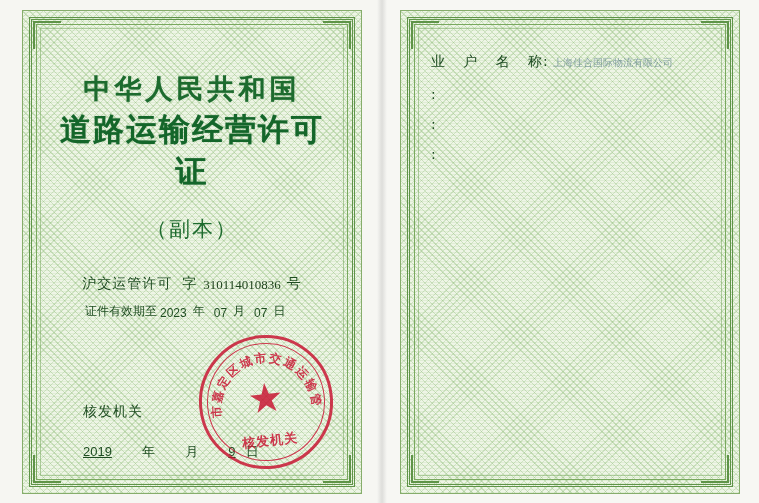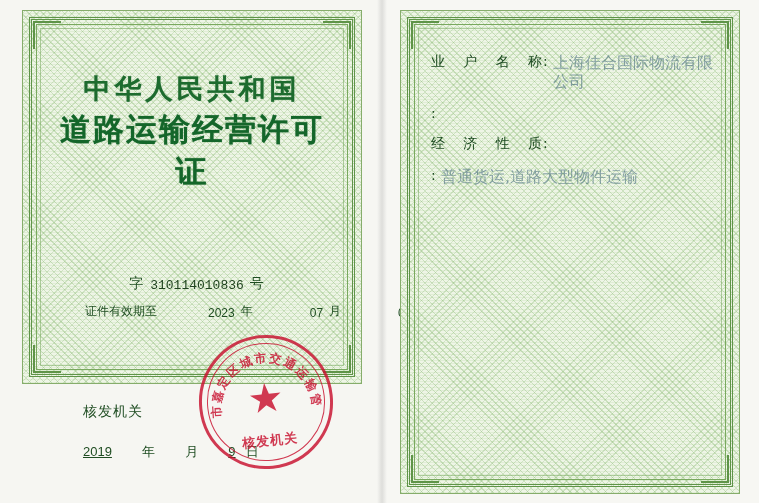--- a/index.html
+++ b/index.html
@@ -45,21 +45,21 @@
     position: absolute;
     box-sizing: border-box;
     background-color: #eef5e6;
     background-image:
       repeating-linear-gradient(45deg, rgba(120,175,95,0.30) 0px, rgba(120,175,95,0.30) 1px, rgba(255,255,255,0) 1px, rgba(255,255,255,0) 5px),
       repeating-linear-gradient(-45deg, rgba(120,175,95,0.25) 0px, rgba(120,175,95,0.25) 1px, rgba(255,255,255,0) 1px, rgba(255,255,255,0) 5px),
       repeating-linear-gradient(0deg, rgba(150,195,125,0.16) 0px, rgba(150,195,125,0.16) 1px, rgba(255,255,255,0) 1px, rgba(255,255,255,0) 3px);
     border: 1px solid #86ad6b;
   }
   .cert-left {
-    left: 22px; top: 10px; width: 340px; height: 374px;
+    left: 22px; top: 10px; width: 340px; height: 484px;
   }
   .cert-right {
     left: 400px; top: 10px; width: 340px; height: 484px;
   }
 
   
   .frame-outer {
     position: absolute;
     left: 6px; top: 6px; right: 6px; bottom: 6px;
     border: 3px double #5f9448;
@@ -132,34 +132,33 @@
     color: #1f4d22;
     white-space: nowrap;
   }
   .row-license {
     left: 12px; top: 240px; right: 12px;
     font-size: 14px;
     justify-content: center;
   }
   .row-license .lbl { letter-spacing: 1px; }
   .row-license .num {
-    font-family: Liberation Mono, monospace;
+    font-family: Liberation Serif, serif;
     font-size: 13px;
     padding: 0 6px;
     color: #20441f;
   }
   .row-valid {
     left: 38px; top: 268px;
     font-size: 12px;
     justify-content: flex-end;
   }
   .row-valid .val {
     font-family: "Liberation Sans", sans-serif;
     padding: 0 3px;
-    margin-left: 48px;
   }
   .row-valid .unit { padding: 0 6px 0 3px; }
 
   .row-authority {
     position: absolute;
     left: 36px; top: 368px;
     font-family: "DejaVu Sans", sans-serif;
     font-size: 14px;
     letter-spacing: 1px;
     color: #1f4d22;
@@ -247,21 +246,21 @@
     text-align: justify;
     text-align-last: justify;
     color: #1c4a20;
   }
   .info-colon {
     flex: 0 0 10px;
     font-size: 14px;
   }
   .info-value {
     flex: 1 1 auto;
-    font-size: 16px;
+    font-size: 10px;
     line-height: 19px;
     color: #3b5c6e;
     opacity: 0.78;
     word-break: break-all;
   }
   .info-value.faded {
     color: #4a6f80;
     opacity: 0.62;
   }
 </style>
@@ -282,22 +281,24 @@
     <div class="corner tr"></div>
     <div class="corner bl"></div>
     <div class="corner br"></div>
 
     <div class="content-left">
 
       <div class="title-country">中华人民共和国</div>
 
       <div class="title-main">道路运输经营许可证</div>
 
+      <div class="title-sub">（副本）</div>
 
       <div class="field-row row-license">
+        <span class="lbl">沪交运管许可</span>
         <span class="lbl" style="padding-left:10px;">字</span>
         <span class="num">310114010836</span>
         <span class="lbl">号</span>
       </div>
 
       <div class="field-row row-valid">
         <span>证件有效期至</span>
         <span class="val">2023</span>
         <span class="unit">年</span>
         <span class="val">07</span>
@@ -348,25 +349,23 @@
         <span class="info-label">业户名称</span>
         <span class="info-colon">:</span>
         <span class="info-value faded">上海佳合国际物流有限公司</span>
       </div>
 
       <div class="info-row">
         <span class="info-colon">:</span>
       </div>
 
       <div class="info-row">
-        <span class="info-label">经济性质</span>
         <span class="info-colon">:</span>
       </div>
 
       <div class="info-row">
         <span class="info-colon">:</span>
-        <span class="info-value faded">普通货运,道路大型物件运输</span>
       </div>
 
     </div>
   </div>
 
 </div>
 
 </body></html>

